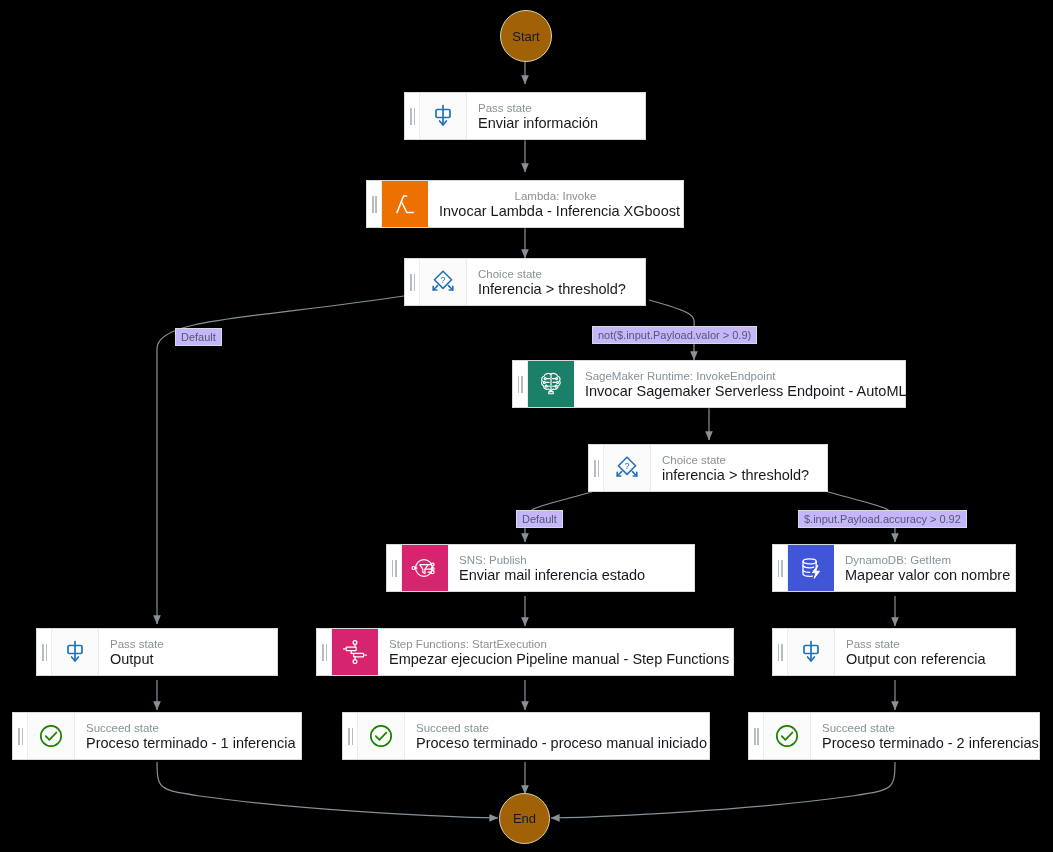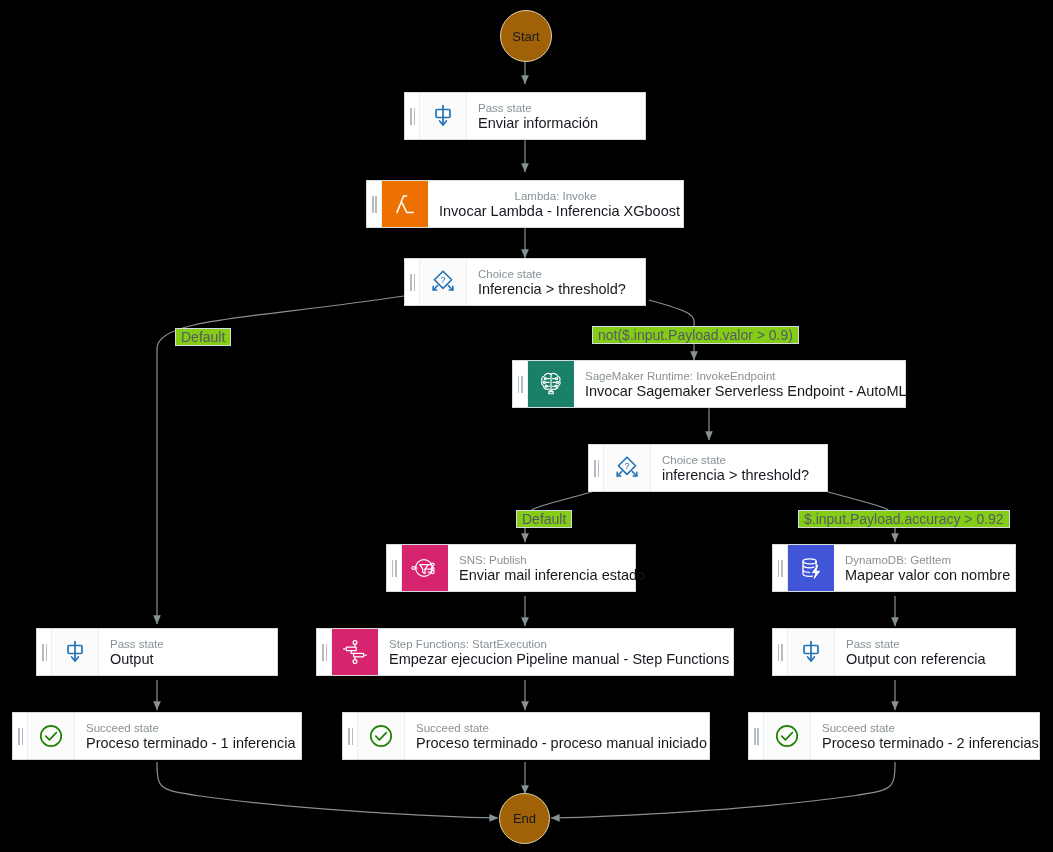--- a/index.html
+++ b/index.html
@@ -20,22 +20,22 @@
   .grip i{display:block;width:5px;height:17px;
           background:linear-gradient(90deg,#b5bcc4 0 1.5px,transparent 1.5px 3.5px,#b5bcc4 3.5px 5px);}
   .iconcell{width:46px;flex:0 0 46px;display:flex;align-items:center;justify-content:center;
             border-right:1px solid #eaeded;background:#fbfbfb;}
   .iconcell.filled{border-right:none;}
   .labels{display:flex;flex-direction:column;justify-content:center;padding:0 11px;min-width:0;}
   .kind{font-size:11.5px;color:#879196;line-height:14px;white-space:nowrap;}
   .title{font-size:14.5px;color:#16191f;line-height:17px;white-space:nowrap;}
 
   
-  .elabel{position:absolute;background:#84cc16;border:1px solid #d5dbdb;
-          font-size:14px;color:#545b64;padding:2px 5px;white-space:nowrap;line-height:12px;}
+  .elabel{position:absolute;background:#c4b5fd;border:1px solid #d5dbdb;
+          font-size:11px;color:#545b64;padding:2px 5px;white-space:nowrap;line-height:12px;}
 </style>
 </head>
 <body>
 
 <div id="canvas">
 
   <svg class="edges" viewBox="0 0 1053 852">
     <defs>
       <marker id="arw" markerWidth="9" markerHeight="9" refX="7.2" refY="3.2" orient="auto">
         <path d="M0,0 L7.5,3.2 L0,6.4 z" fill="#879196"></path>
@@ -158,21 +158,21 @@
         <path d="M19.4 17.6 L23.8 22"></path>
           <path d="M23.8 18.4 L23.8 22 L20.2 22"></path>
       </svg>
     </div>
     <div class="labels">
       <div class="kind">Choice state</div>
       <div class="title">inferencia &gt; threshold?</div>
     </div>
   </div>
 
-  <div class="node" style="left:386px;top:544px;width:250px;">
+  <div class="node" style="left:386px;top:544px;width:309px;">
     <div class="grip">
         <i></i>
       </div>
     <div class="iconcell filled" style="background:#D6246E;">
       <svg width="30" height="30" viewBox="0 0 30 30" fill="none" stroke="#fff" stroke-width="1.2" stroke-linecap="round" stroke-linejoin="round">
         <circle cx="14" cy="15" r="8.4"></circle>
         <path d="M9.8 11.6h8.4L15 16.2v4.4l-2.2-1.4v-3z"></path>
         <path d="M15 16.2h6.4M18.2 11.6h3.2M18.2 19.2h3.2M7.1 15H4.6"></path>
         <circle cx="22.6" cy="11.6" r="1.5"></circle>
         <circle cx="22.6" cy="19.2" r="1.5"></circle>

